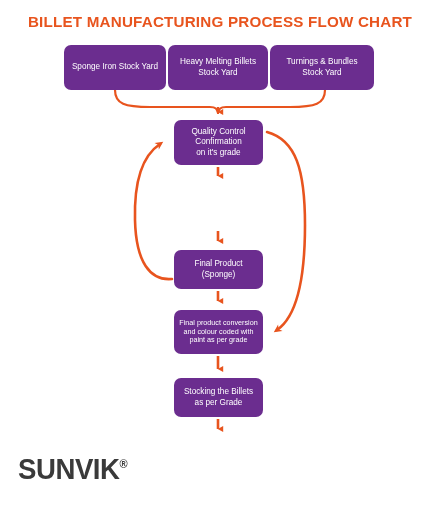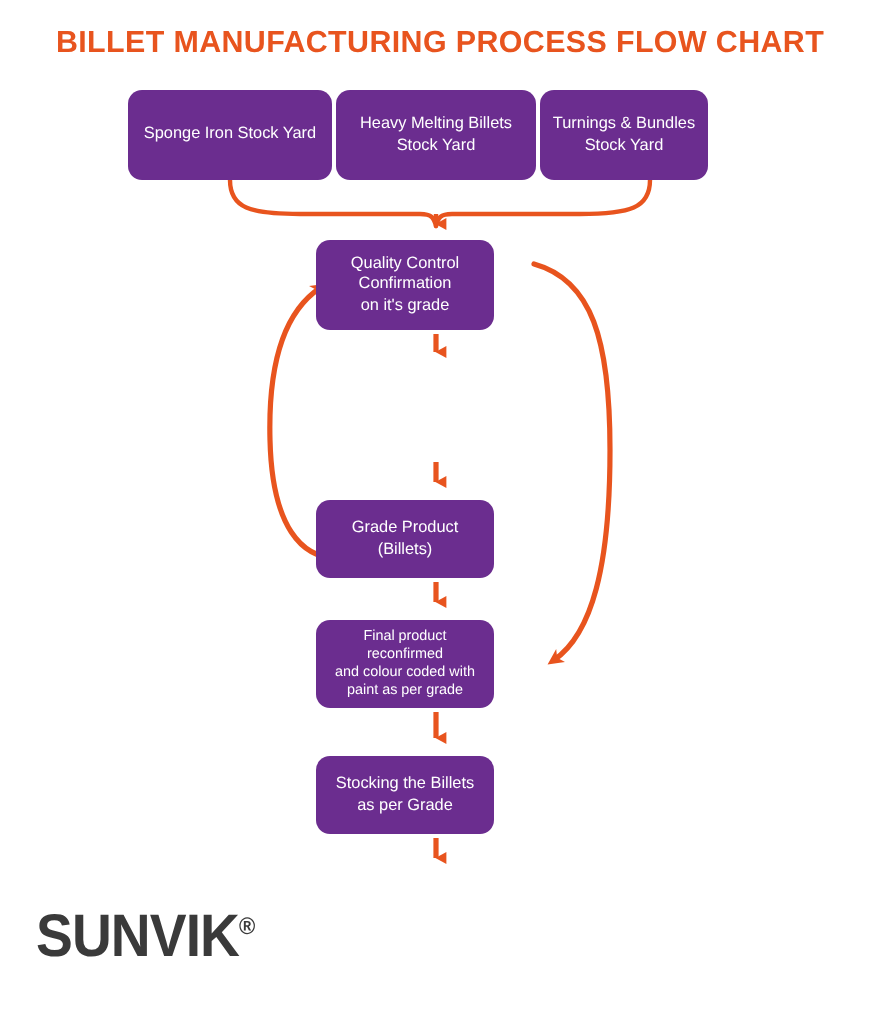--- a/index.html
+++ b/index.html
@@ -56,24 +56,24 @@
   }
 
   
   .node.src {
     top: 45px;
     height: 45px;
     font-size: 8.2px;
   }
   .node.src-1 { left: 64px;  width: 102px; }
   .node.src-2 { left: 168px; width: 100px; }
-  .node.src-3 { left: 270px; width: 84px; }
-
-  
-  .node.main { left: 158px; width: 89px; }
+  .node.src-3 { left: 270px; width: 104px; }
+
+  
+  .node.main { left: 174px; width: 89px; }
   .node.n-qc      { top: 120px; height: 45px; font-size: 8.2px; }
   .node.n-report  { top: 184px; height: 45px; font-size: 8.2px; }
   .node.n-final   { top: 250px; height: 39px; font-size: 8.2px; }
   .node.n-recon   { top: 310px; height: 44px; font-size: 7.2px; }
   .node.n-stock   { top: 378px; height: 39px; font-size: 8.2px; }
   .node.n-desp    { top: 438px; height: 44px; font-size: 8.2px; }
 
   
   #connectors {
     position: absolute;
@@ -171,25 +171,25 @@
   </div>
 
   <div class="node main n-qc">
     <span class="node-label">Quality Control
 Confirmation
 on it's grade</span>
   </div>
 
 
   <div class="node main n-final">
-    <span class="node-label">Grade Product (Billets)</span>
+    <span class="node-label">Final Product (Sponge)</span>
   </div>
 
   <div class="node main n-recon">
-    <span class="node-label">Final product reconfirmed
+    <span class="node-label">Final product conversion
 and colour coded with
 paint as per grade</span>
   </div>
 
   <div class="node main n-stock">
     <span class="node-label">Stocking the Billets
 as per Grade</span>
   </div>
 
 

